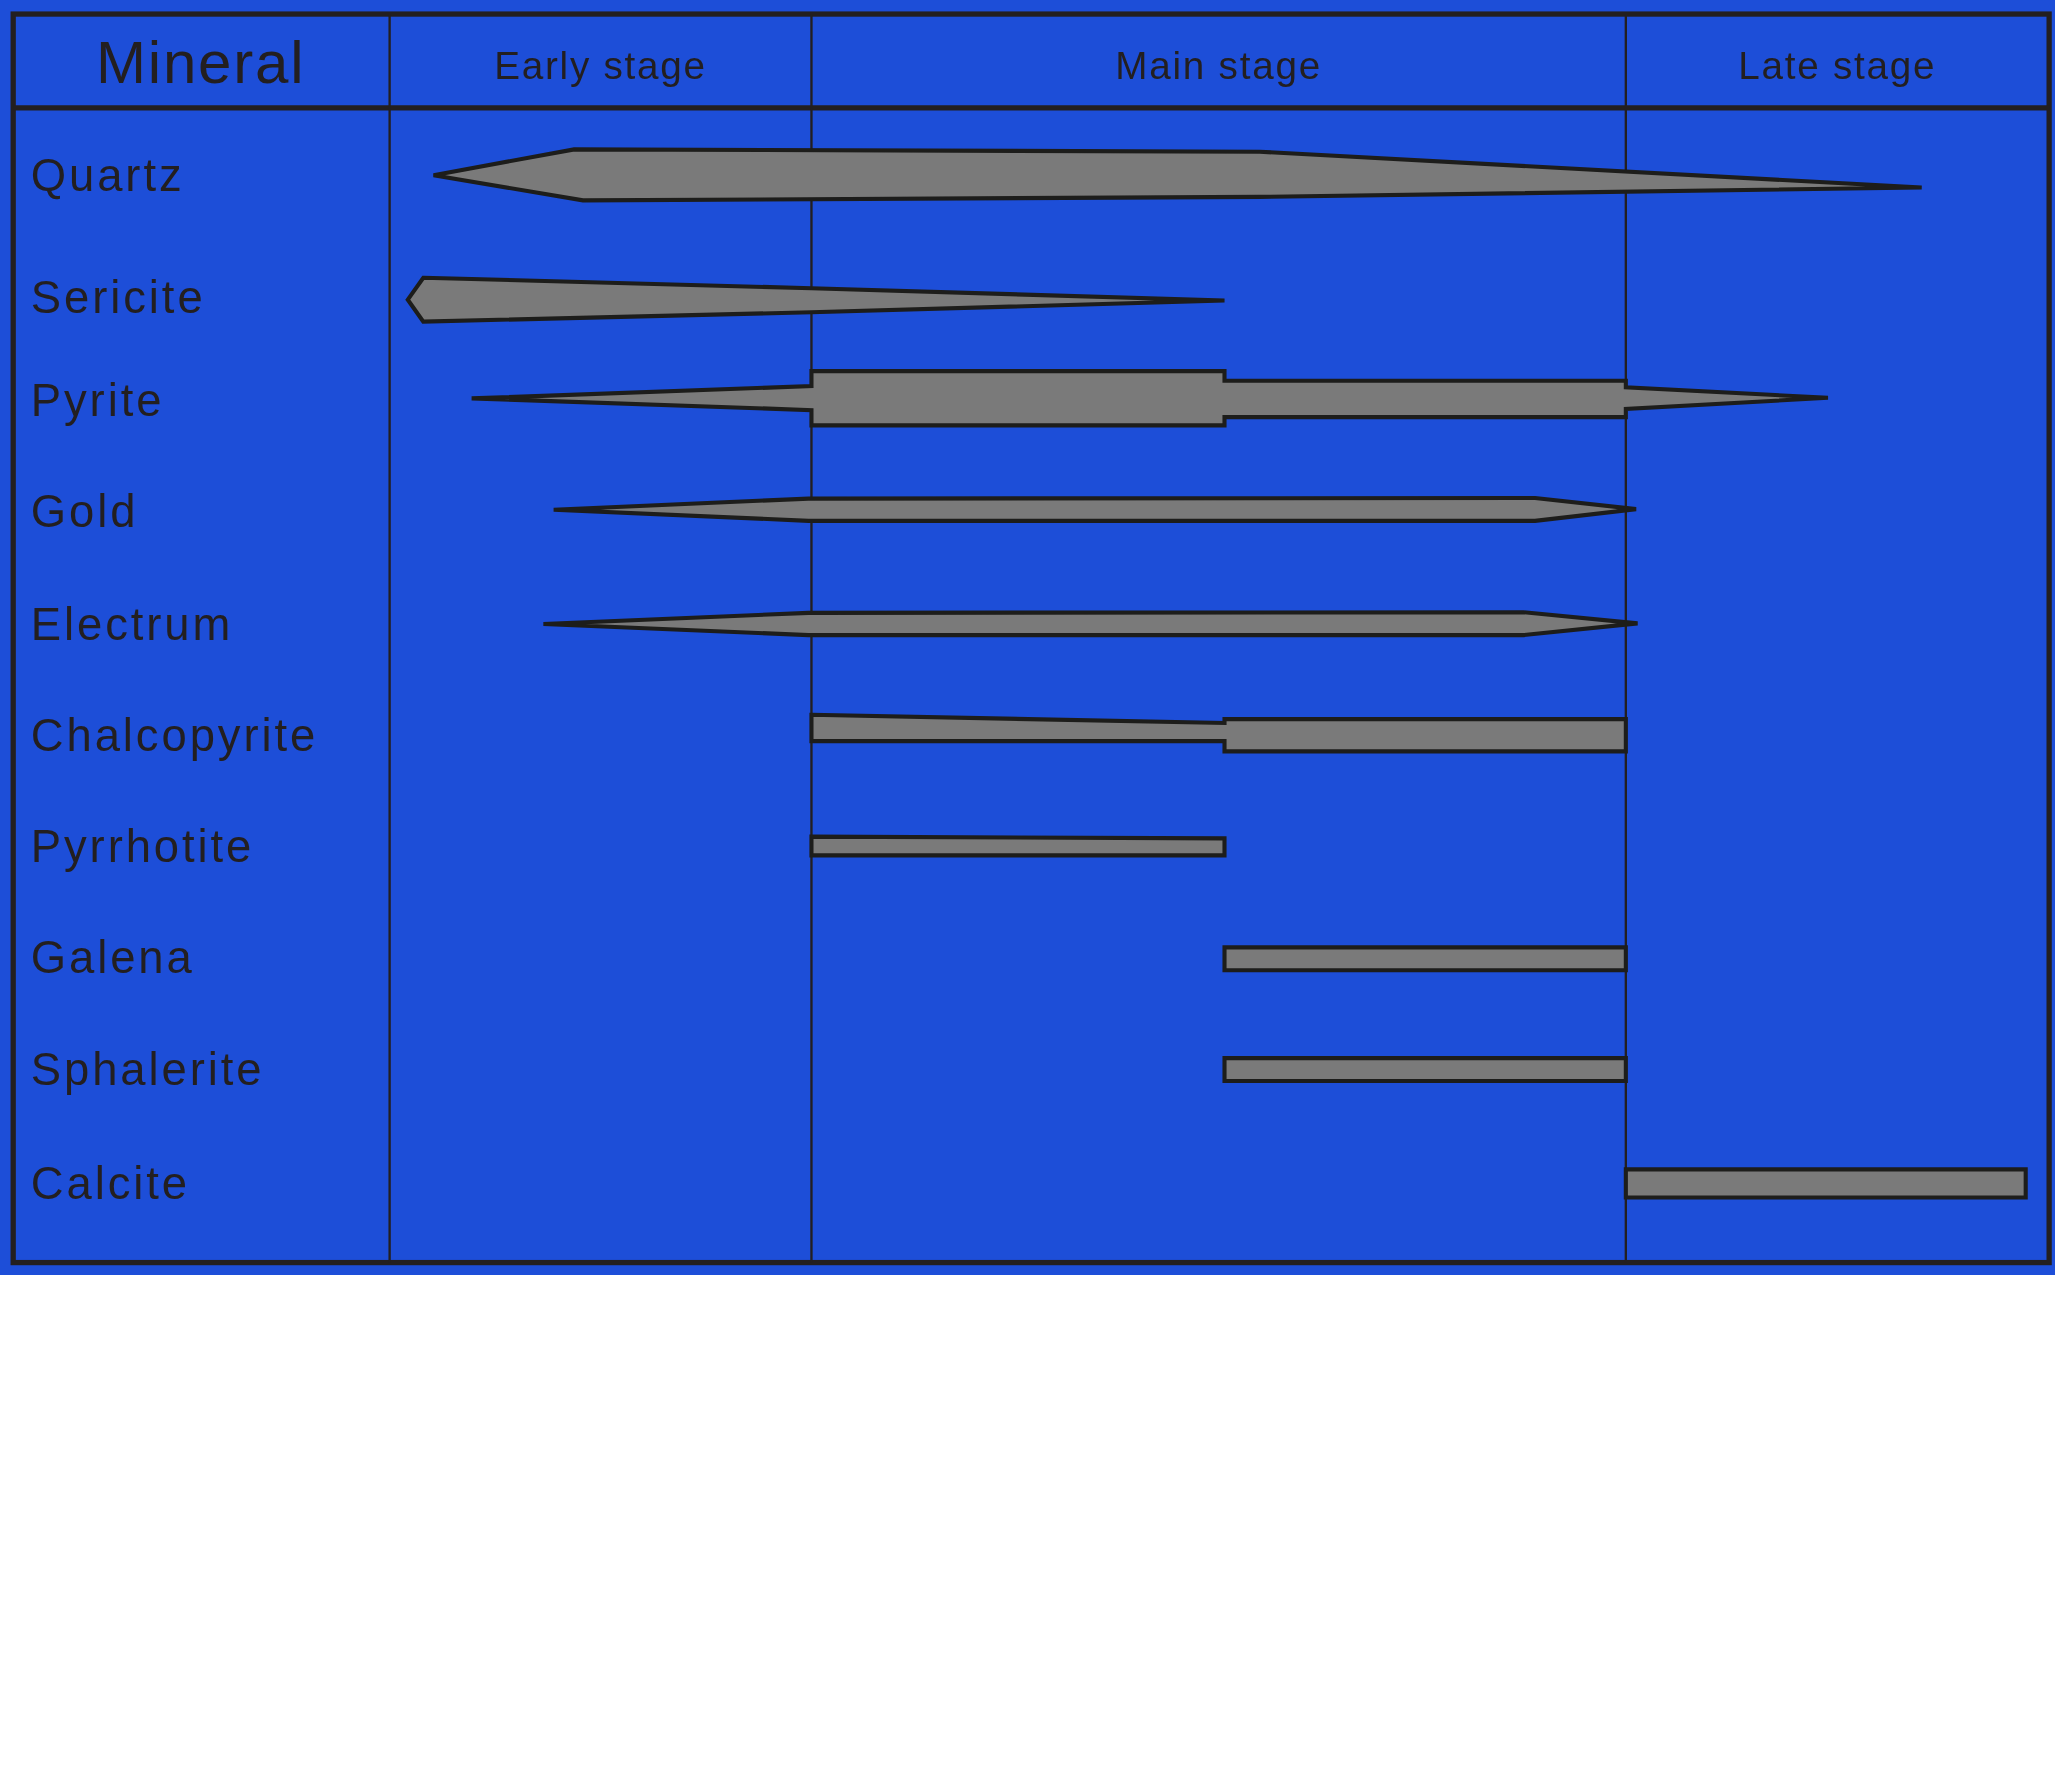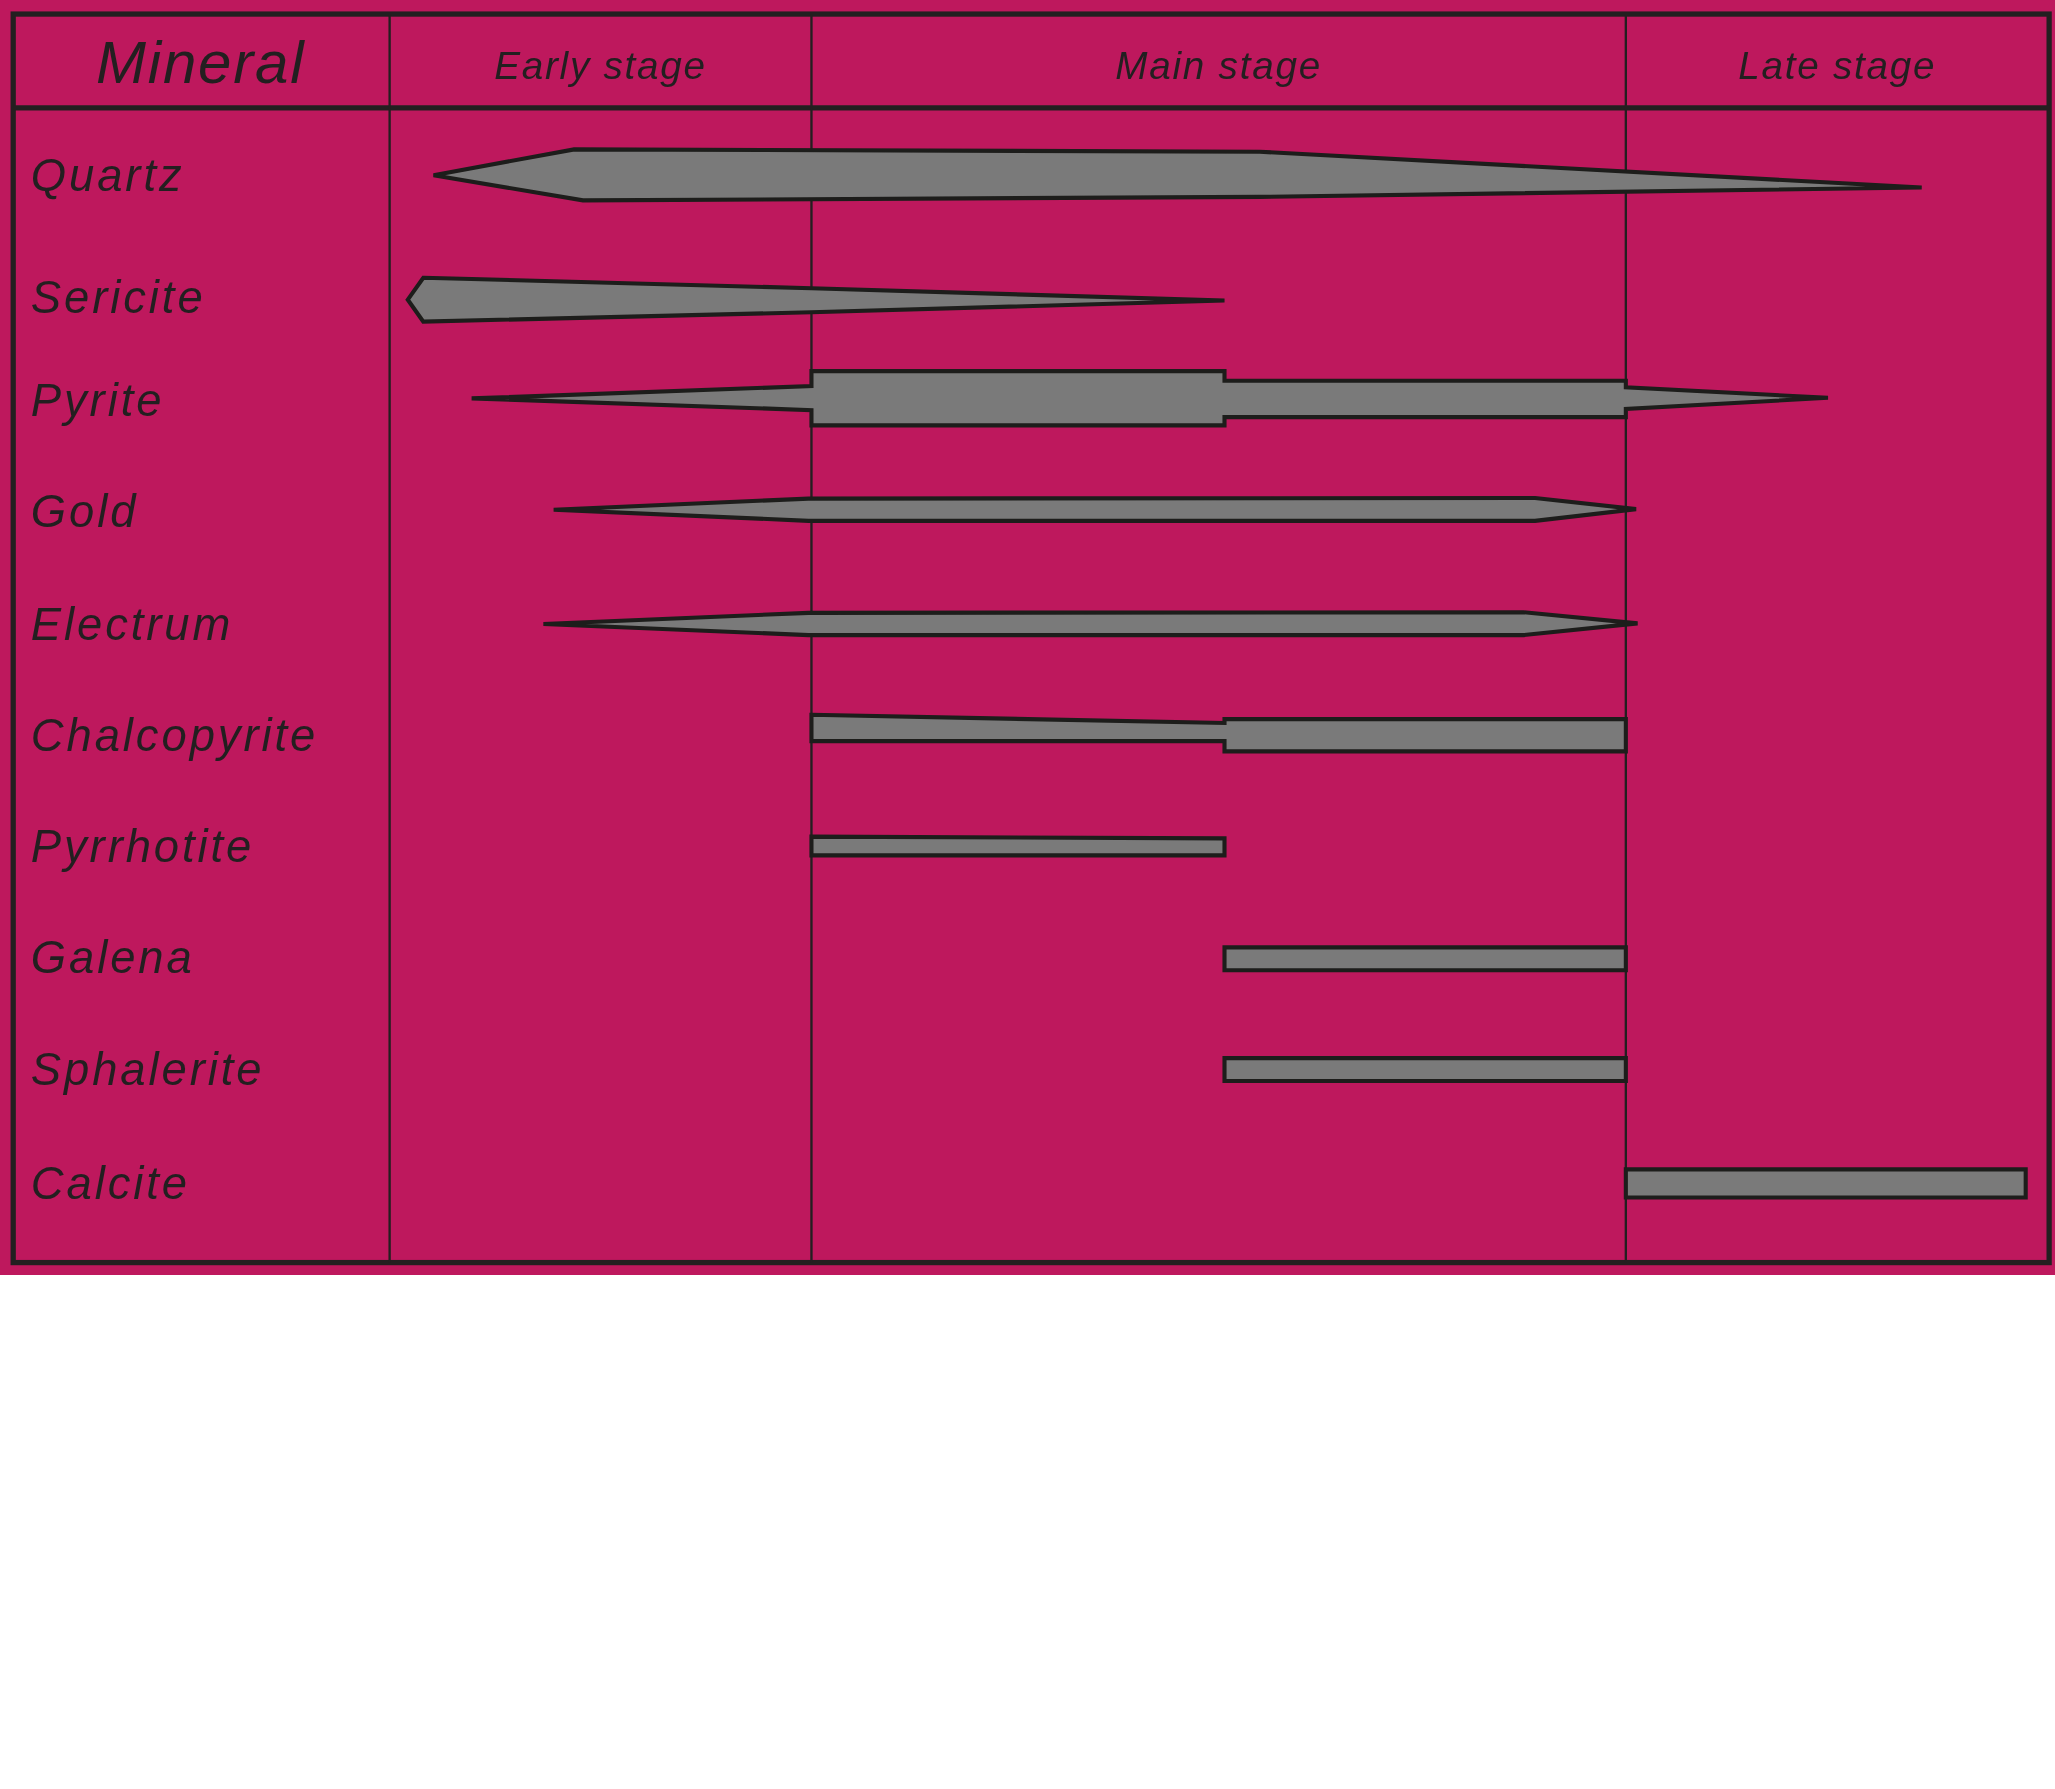--- a/index.html
+++ b/index.html
@@ -2,22 +2,21 @@
 <html style="font-size:6.6px"><head>
 <meta charset="utf-8">
 <style>
   html, body {
     margin: 0;
     padding: 0;
     background: #ffffff;
   }
   .figure-wrap {
     width: 100%;
-    background: #be185d;
-    font-style: italic;
+    background: #1d4ed8;
   }
   svg {
     display: block;
     width: 100%;
     height: auto;
     font-family: "Liberation Sans", sans-serif;
   }
   .frame {
     fill: none;
     stroke: #231f20;

